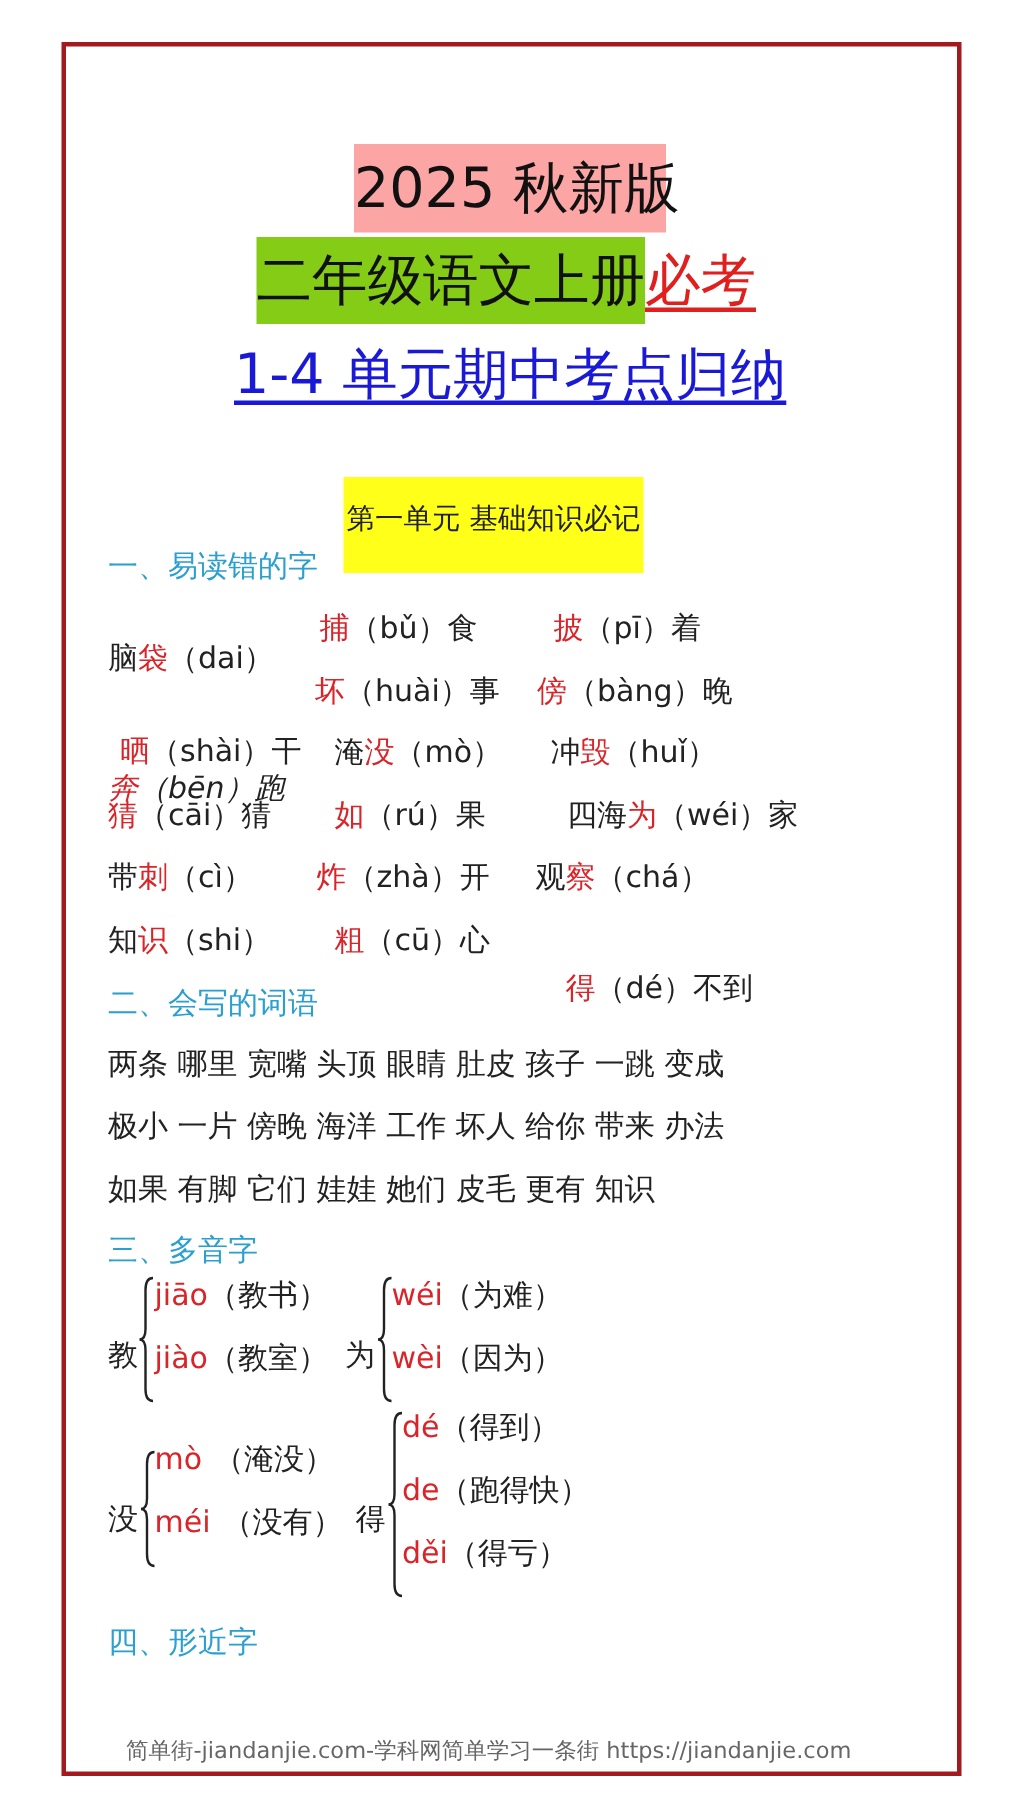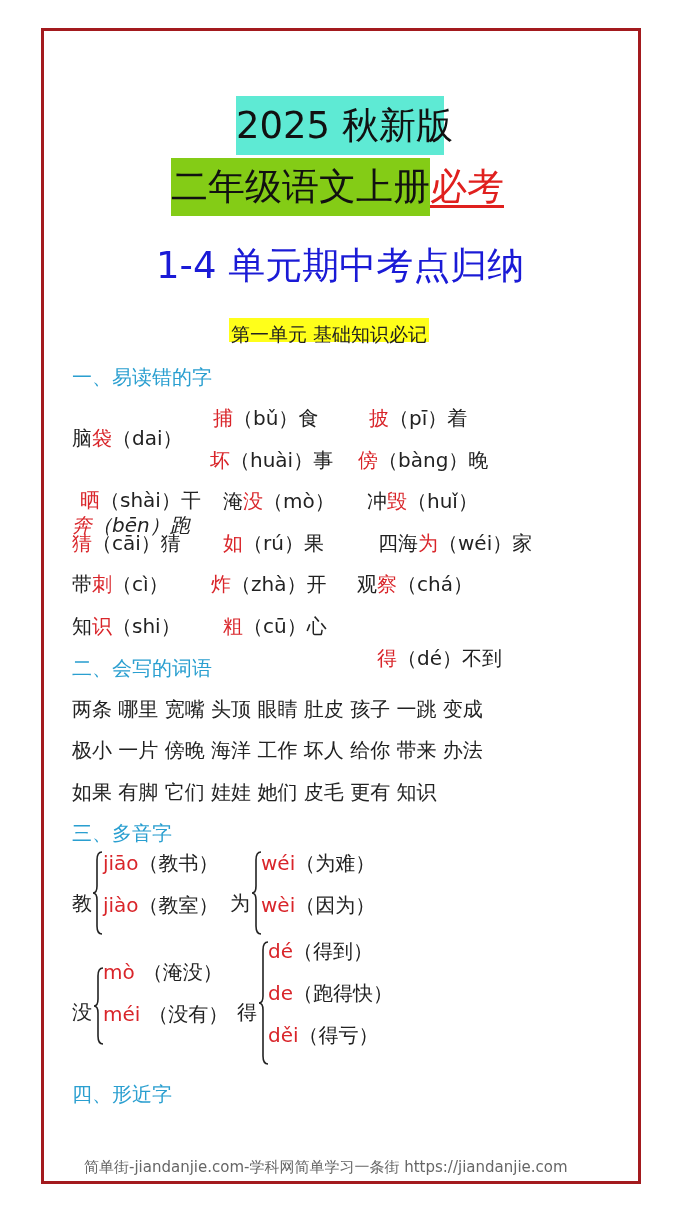--- a/index.html
+++ b/index.html
@@ -2,31 +2,31 @@
 <html><head>
 <meta charset="utf-8">
 <style>
   html, body { margin: 0; padding: 0; background: #ffffff; }
   body { width: 680px; height: 1209px; position: relative; overflow: hidden;
          font-family: "DejaVu Sans", "Liberation Sans", sans-serif; color: #222; }
   .page-border { position: absolute; left: 41px; top: 28px; width: 594px; height: 1150px;
                  border: 3px solid #a31a1e; box-sizing: content-box; }
   .abs { position: absolute; white-space: nowrap; }
 
-  .title1 { left: 236px; top: 96px; height: 59px; width: 208px; background: #5eead4;
+  .title1 { left: 236px; top: 96px; height: 59px; width: 208px; background: #fca5a5;
             font-size: 37px; line-height: 59px; color: #111; text-align: center; }
   .title2 { left: 171px; top: 158px; height: 58px; font-size: 37px; line-height: 58px; color: #111; }
   .title2 .hl { background: #84cc16; display: inline-block; height: 58px; }
   .title2 .red { color: #e0201e; text-decoration: underline; text-decoration-thickness: 3px;
                  text-underline-offset: 6px; }
-  .title3 { left: 156px; top: 238px; font-size: 37px; line-height: 56px; color: #1a1ad6;
-            text-decoration-thickness: 3px; text-underline-offset: 5px; }
+  .title3 { left: 156px; top: 222px; font-size: 37px; line-height: 56px; color: #1a1ad6;
+            text-decoration: underline; text-decoration-thickness: 3px; text-underline-offset: 5px; }
 
-  .unit { left: 229px; top: 318px; height: 24px; background: #ffff1a; font-size: 19px;
-          line-height: 32px; padding: 0 2px; color: #222; }
+  .unit { left: 229px; top: 318px; height: 40px; background: #ffff1a; font-size: 19px;
+          line-height: 32px; padding: 12px 2px; color: #222; }
 
   .heading { font-size: 20px; color: #2a9fd0; line-height: 28px; }
   .line { font-size: 20px; line-height: 28px; color: #222; }
   .r { color: #d9252a; }
 
   .brace { position: absolute; }
   .footer { left: 84px; top: 1156px; font-size: 15px; color: #666; line-height: 22px; }
 </style>
 </head>
 <body>

